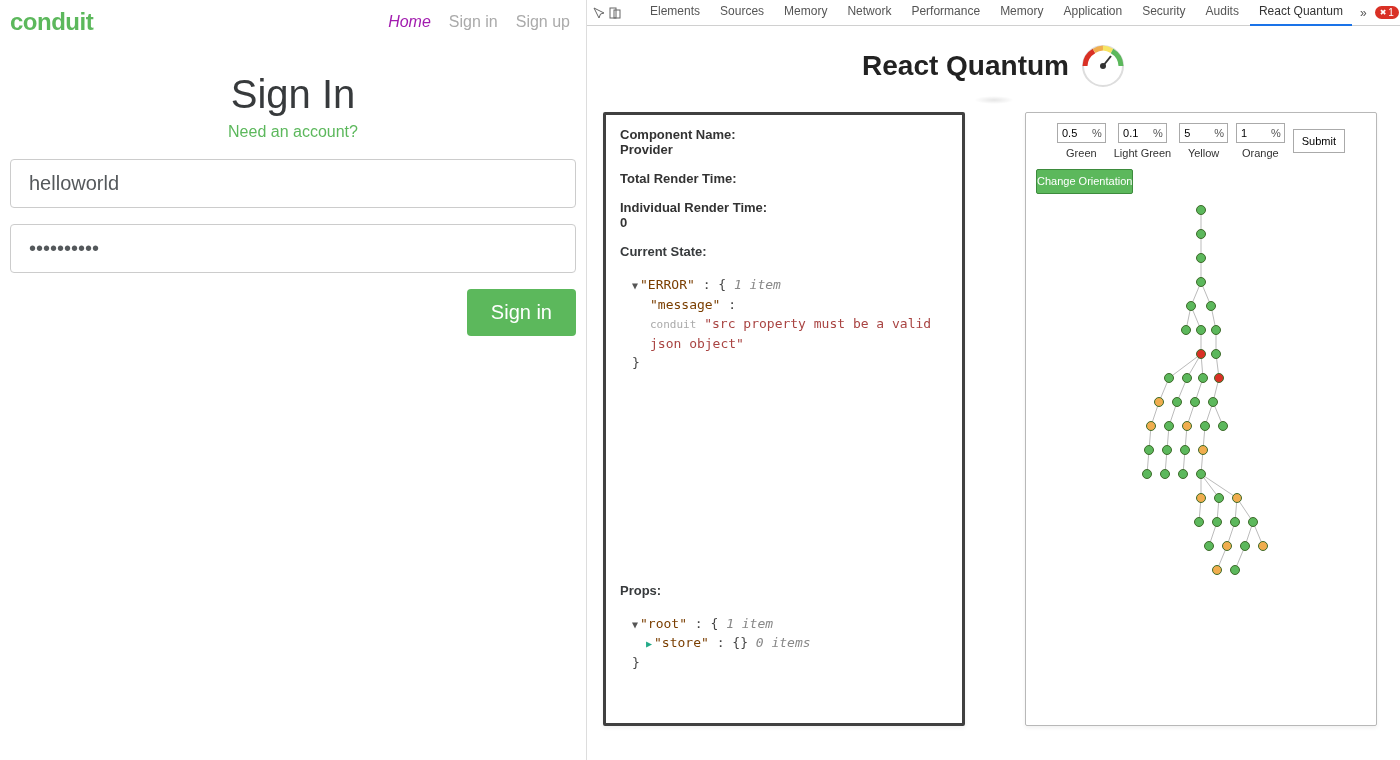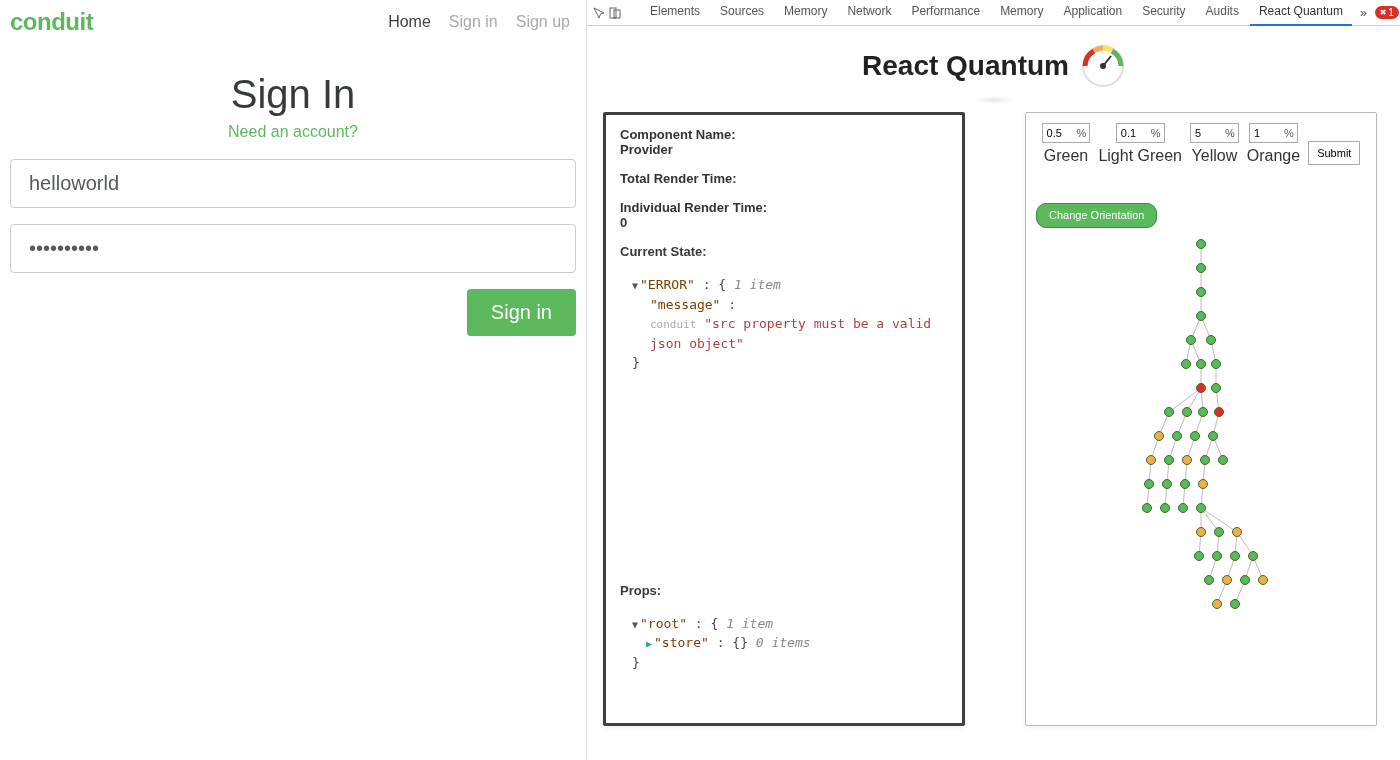--- a/index.html
+++ b/index.html
@@ -5,21 +5,21 @@
 * { box-sizing: border-box; margin: 0; padding: 0; }
 body { font-family: -apple-system, BlinkMacSystemFont, "Segoe UI", Helvetica, Arial, sans-serif; font-size: 14px; color: #373a3c; display: flex; width: 1400px; height: 760px; overflow: hidden; }
 .left-pane { width: 647px; height: 100%; border-right: 1px solid #ddd; }
 .right-pane { width: 813px; height: 100%; display: flex; flex-direction: column; }
 
 
 .app-header { display: flex; align-items: center; justify-content: space-between; padding: 8px 16px 8px 10px; }
 .brand { color: #5cb85c; font-weight: 700; font-size: 24px; font-family: "Helvetica Neue", Arial, sans-serif; letter-spacing: -0.5px; }
 .nav { display: flex; gap: 18px; }
 .nav-link { color: #aaa; font-size: 16px; cursor: pointer; }
-.nav-link.muted { color: #404040; }
+.nav-link.muted { color: #a21caf; font-style: italic; }
 .auth-wrapper { text-align: center; padding: 28px 10px 0 10px; }
 .page-title { font-size: 40px; font-weight: 500; color: #373a3c; margin-bottom: 6px; }
 .need-account { color: #5cb85c; font-size: 16px; margin-bottom: 18px; display: inline-block; cursor: pointer; }
 .form { padding: 0 0; }
 .form input { width: 100%; font-size: 20px; padding: 12px 18px; border: 1px solid #ccc; border-radius: 4px; margin-bottom: 16px; color: #55595c; }
 .form input::placeholder { color: #999; }
 .btn-primary { float: right; background: #5cb85c; color: #fff; border: none; border-radius: 4px; font-size: 20px; padding: 12px 24px; cursor: pointer; }
 
 
 .dt-toolbar { display: flex; align-items: center; height: 26px; border-bottom: 1px solid #d0d0d0; font-size: 12px; color: #5a5a5a; padding: 0 6px; gap: 4px; }
@@ -48,28 +48,28 @@
 .json-view { font-family: "Menlo", "Consolas", monospace; font-size: 13px; color: #444; text-shadow: 0 1px 0 #fff; line-height: 1.5; padding: 4px 0 0 12px; }
 .json-key { color: #7a3e00; }
 .json-str { color: #a94442; }
 .json-type { color: #aaa; font-size: 11px; }
 .json-meta { color: #888; font-style: italic; }
 .json-tog { color: #555; cursor: pointer; font-size: 10px; margin-right: 2px; }
 .props-spacer { height: 210px; }
 
 .tree-panel { width: 352px; border: 1px solid #b8b8b8; border-radius: 2px; padding: 10px 10px 14px 10px; min-height: 614px; box-shadow: 0 2px 4px rgba(0,0,0,0.06); }
 .tree-info { font-size: 11px; color: #333; text-align: center; line-height: 1.35; margin-bottom: 10px; }
-.threshold-row { display: flex; gap: 8px; align-items: flex-end; justify-content: center; margin-bottom: 10px; }
+.threshold-row { display: flex; gap: 8px; align-items: center; justify-content: center; margin-bottom: 10px; }
 .threshold { display: flex; flex-direction: column; align-items: center; }
 .threshold .inwrap { display: flex; align-items: center; border: 1px solid #aaa; }
 .threshold input { width: 34px; border: none; padding: 3px 4px; font-size: 11px; }
 .threshold .pct { font-size: 11px; padding: 0 3px 0 0; color: #555; }
-.threshold .cap { font-size: 16px; color: #333; margin-top: 4px; }
+.threshold .cap { font-size: 11px; color: #333; margin-top: 4px; }
 .submit-btn { border: 1px solid #aaa; background: #fff; padding: 5px 8px; font-size: 11px; cursor: pointer; height: 24px; }
-.orient-btn { background: #5cb85c; color: #fff; border: 1px solid #3d8b3d; border-radius: 10px; padding: 5px 12px; font-size: 11px; line-height: 1.15; cursor: pointer; text-align: center; margin-top: 28px; }
+.orient-btn { background: #5cb85c; color: #fff; border: 1px solid #3d8b3d; border-radius: 2px; padding: 5px 0; font-size: 11px; line-height: 1.15; cursor: pointer; text-align: center; }
 .tree-svg-wrap { position: relative; margin-top: 6px; text-align: center; }
 svg.tree { display: block; margin: 0 auto; }
 .node { stroke: #3d6b2a; stroke-width: 1; }
 .edge { stroke: #bbb; stroke-width: 1; fill: none; }
 </style>
 </head>
 <body>
 
 <div class="left-pane">
   <div class="app-header">

